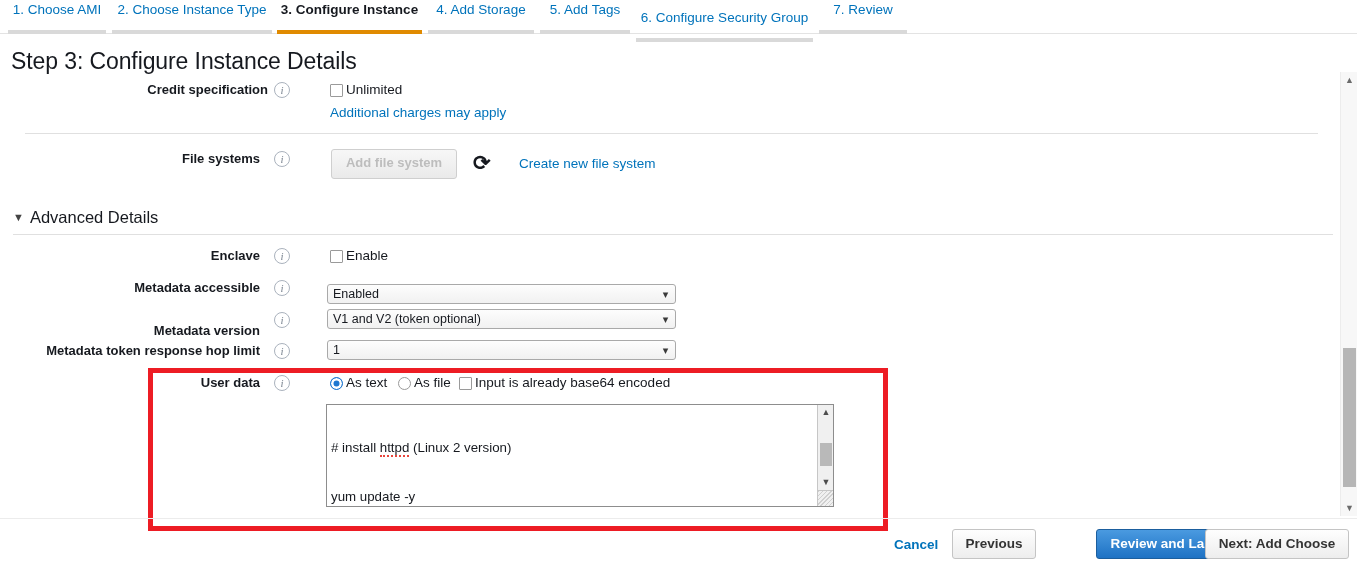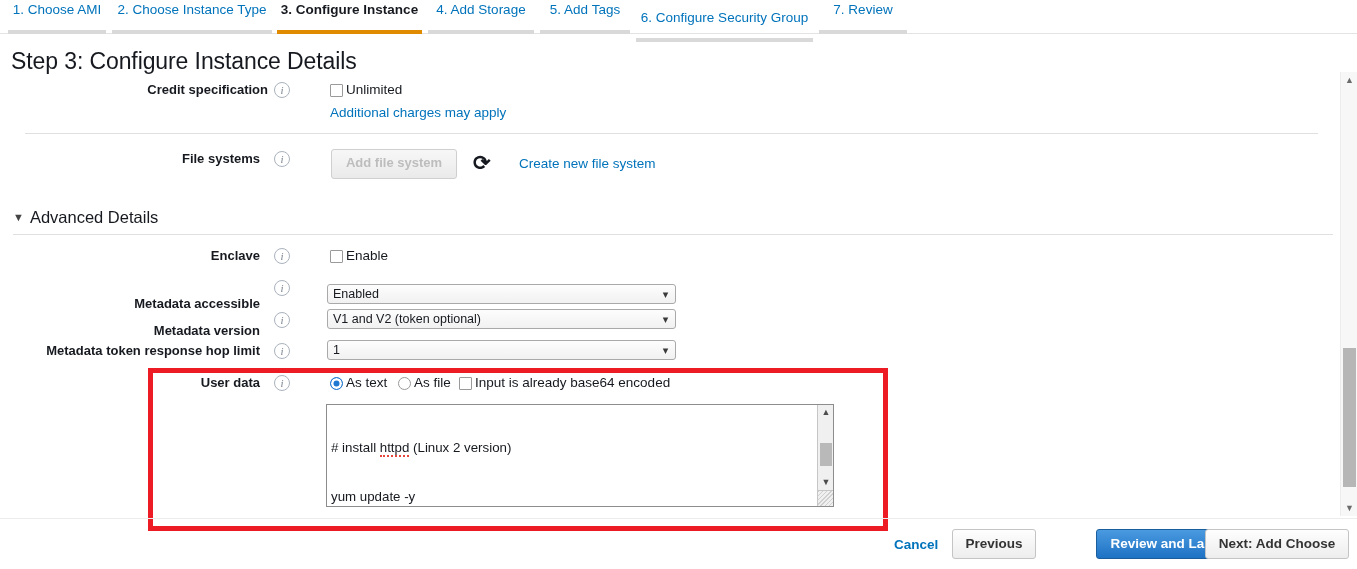--- a/index.html
+++ b/index.html
@@ -200,21 +200,21 @@
   <div class="adv" style="left:13px;top:208px;">
     <span class="tri">▼</span><span>Advanced Details</span>
   </div>
   <div class="hr" style="left:13px;top:234px;width:1320px;"></div>
 
   <div class="lbl" style="left:0px;top:248px;width:260px;">Enclave</div>
   <div class="info" style="left:274px;top:248px;">i</div>
   <div class="cb" style="left:330px;top:250px;"></div>
   <div class="cb-lab" style="left:346px;top:248px;">Enable</div>
 
-  <div class="lbl" style="left:0px;top:280px;width:260px;margin-top:16px;">Metadata accessible</div>
+  <div class="lbl" style="left:0px;top:280px;width:260px;">Metadata accessible</div>
   <div class="info" style="left:274px;top:280px;">i</div>
   <div class="sel" style="left:327px;top:284px;width:349px;">
     <span>Enabled</span>
     <span class="arrow"></span>
   </div>
 
   <div class="lbl" style="left:0px;top:323px;width:260px;text-align:right;">Metadata version</div>
   <div class="info" style="left:274px;top:312px;">i</div>
   <div class="sel" style="left:327px;top:309px;width:349px;">
     <span>V1 and V2 (token optional)</span>

